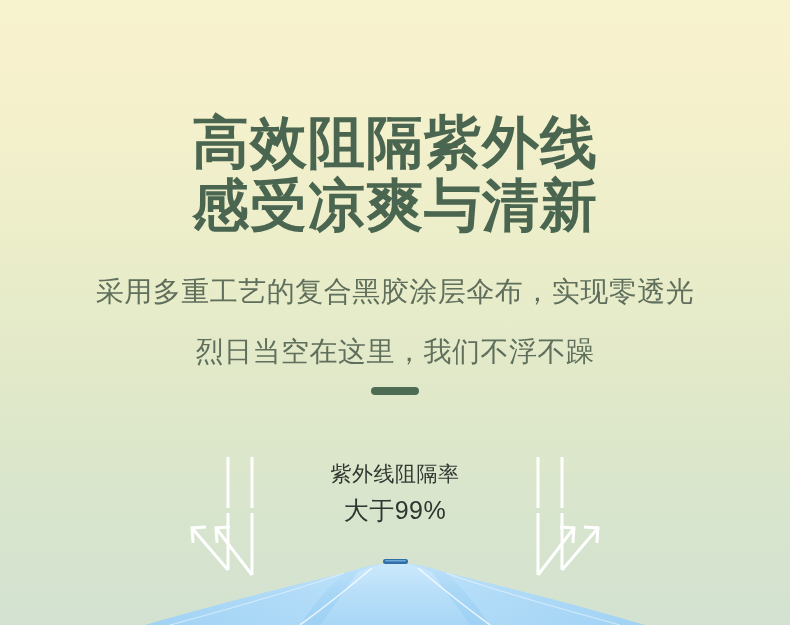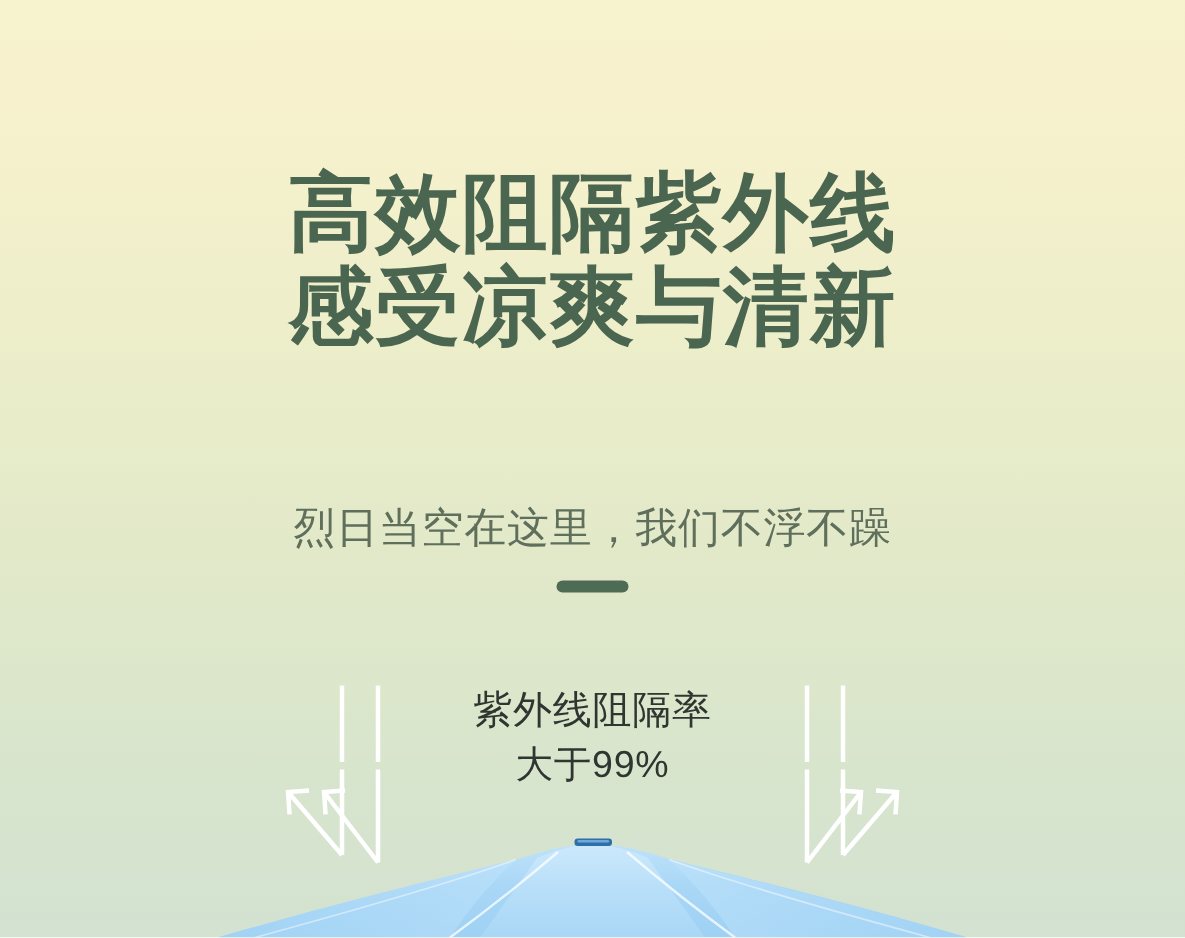--- a/index.html
+++ b/index.html
@@ -94,21 +94,21 @@
   }
 
   .uv-block {
     position: absolute;
     left: 0;
     top: 455px;
     width: 790px;
   }
   .uv-line {
     color: #2f3530;
-    font-size: 26px;
+    font-size: 21px;
     line-height: 37px;
     letter-spacing: 0.5px;
     white-space: nowrap;
   }
   .uv-line.b {
     font-size: 25px;
   }
 </style>
 </head>
 <body>
@@ -183,20 +183,21 @@
       <line x1="538" y1="575" x2="574" y2="528"></line>
       <polyline points="574,543 574,528 560,528" transform="rotate(4 574 528)"></polyline>
     </g>
   </svg>
 
   <div class="content">
 
     <div class="headline l1">高效阻隔紫外线</div>
     <div class="headline l2">感受凉爽与清新</div>
 
+    <div class="subline s1">采用多重工艺的复合黑胶涂层伞布，实现零透光</div>
     <div class="subline s2">烈日当空在这里，我们不浮不躁</div>
 
     <div class="divider-wrap">
       <div class="divider"></div>
     </div>
 
     <div class="uv-block">
       <div class="uv-line">紫外线阻隔率</div>
       <div class="uv-line b">大于99%</div>
     </div>

